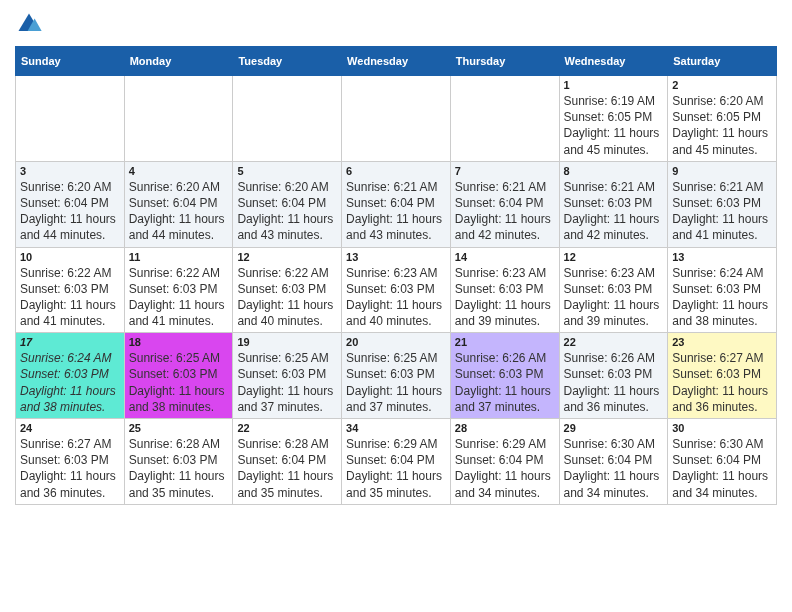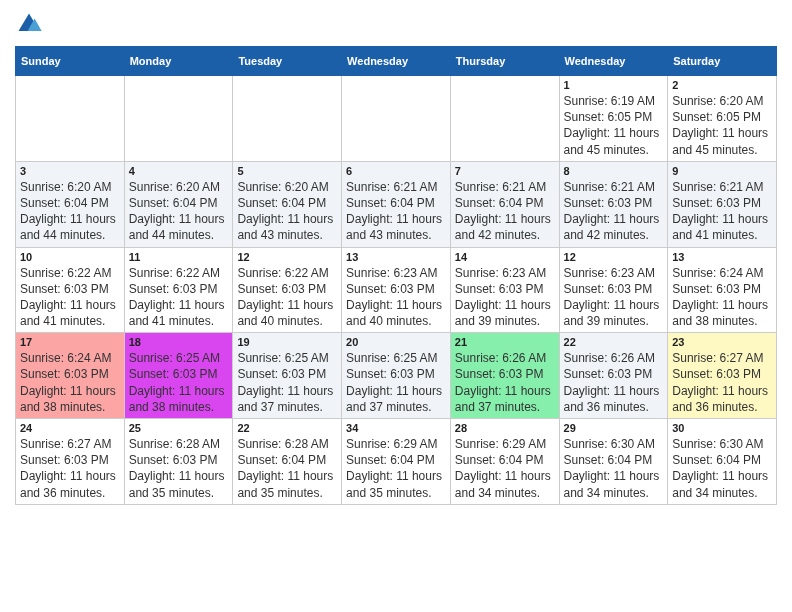--- a/index.html
+++ b/index.html
@@ -246,21 +246,21 @@
           </td>
           <td>
             <span class="day-num">13</span>
             <div class="day-info" style="white-space: pre-line;">Sunrise: 6:24 AM
 Sunset: 6:03 PM
 Daylight: 11 hours
 and 38 minutes.</div>
           </td>
         </tr>
         <tr>
-          <td style="background: #fca5a5;">
+          <td style="background: #5eead4; font-style: italic;">
             <span class="day-num">17</span>
             <div class="day-info" style="white-space: pre-line;">Sunrise: 6:24 AM
 Sunset: 6:03 PM
 Daylight: 11 hours
 and 38 minutes.</div>
           </td>
           <td style="background: #d946ef;">
             <span class="day-num">18</span>
             <div class="day-info" style="white-space: pre-line;">Sunrise: 6:25 AM
 Sunset: 6:03 PM
@@ -274,21 +274,21 @@
 Daylight: 11 hours
 and 37 minutes.</div>
           </td>
           <td style="background: rgb(240, 244, 248);">
             <span class="day-num">20</span>
             <div class="day-info" style="white-space: pre-line;">Sunrise: 6:25 AM
 Sunset: 6:03 PM
 Daylight: 11 hours
 and 37 minutes.</div>
           </td>
-          <td style="background: #86efac;">
+          <td style="background: #c4b5fd;">
             <span class="day-num">21</span>
             <div class="day-info" style="white-space: pre-line;">Sunrise: 6:26 AM
 Sunset: 6:03 PM
 Daylight: 11 hours
 and 37 minutes.</div>
           </td>
           <td style="background: rgb(240, 244, 248);">
             <span class="day-num">22</span>
             <div class="day-info" style="white-space: pre-line;">Sunrise: 6:26 AM
 Sunset: 6:03 PM

